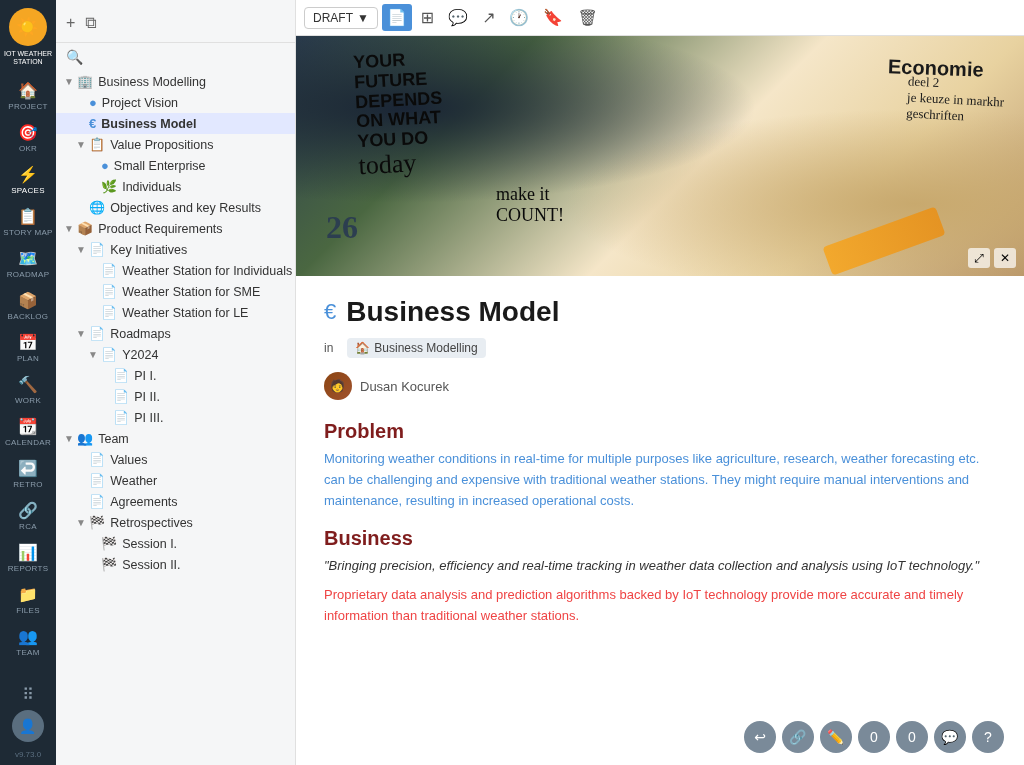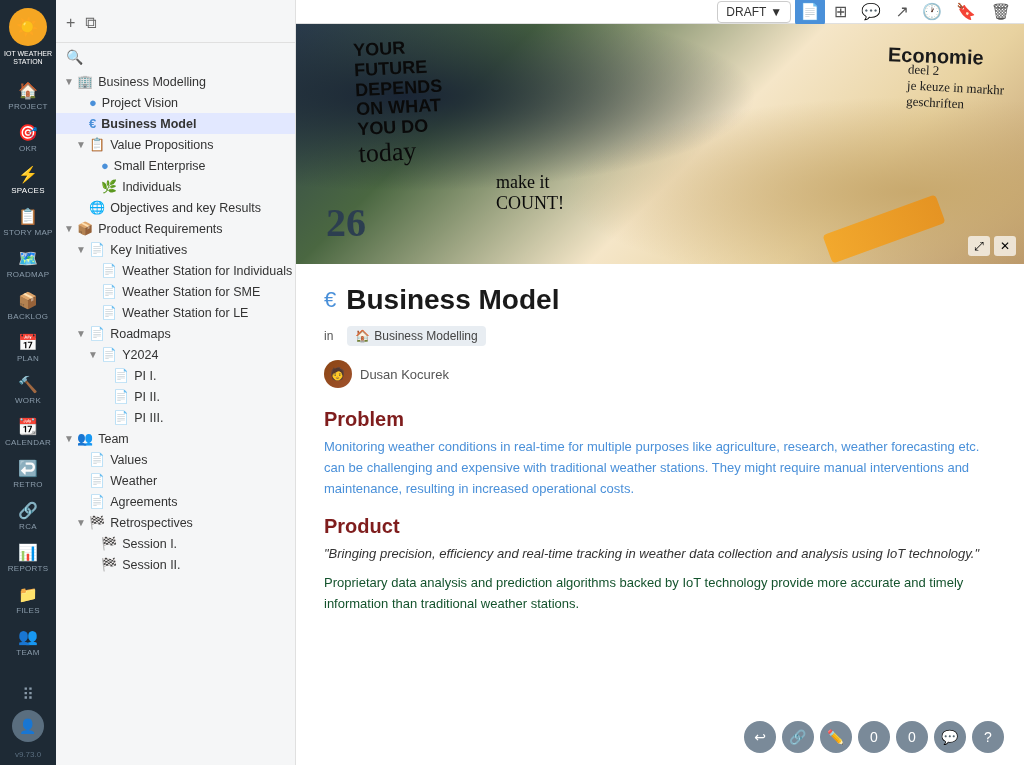--- a/index.html
+++ b/index.html
@@ -116,24 +116,23 @@
     .indent-3 { padding-left: 44px; }
 
     
     .main-content {
       flex: 1;
       display: flex;
       flex-direction: column;
       overflow: hidden;
     }
     .top-toolbar {
-      height: 24px;
-      display: flex;
-      align-items: center;
-      justify-content: flex-end;
+      height: 36px;
+      display: flex;
+      align-items: center;
       padding: 0 8px;
       border-bottom: 1px solid #e0e0e0;
       gap: 4px;
       background: #fff;
     }
     .draft-btn {
       display: flex;
       align-items: center;
       gap: 4px;
       background: #fff;
@@ -255,21 +254,21 @@
       margin-bottom: 6px;
       margin-top: 16px;
     }
     .section-text {
       font-size: 13px;
       color: #4a90d9;
       line-height: 1.6;
       margin-bottom: 8px;
     }
     .section-text.dark {
-      color: #14532d;
+      color: #ef4444;
     }
     .section-text.quote {
       color: #333;
       font-style: italic;
     }
 
     
     .bottom-toolbar {
       position: fixed;
       bottom: 12px;
@@ -334,24 +333,24 @@
       right: 40px;
       color: #1a1a1a;
       font-size: 20px;
       font-weight: 900;
       font-family: Arial Black, sans-serif;
       line-height: 1.2;
       transform: rotate(2deg);
     }
     .number-block {
       position: absolute;
-      bottom: 18px;
+      bottom: 30px;
       left: 30px;
       color: #2c3e50;
-      font-size: 40px;
+      font-size: 32px;
       font-weight: 900;
       font-family: Georgia, serif;
     }
   </style>
 </head>
 <body>
 
 <div class="sidebar-icons">
   <div class="sidebar-logo">☀️</div>
   <div class="sidebar-logo-text">IOT WEATHER STATION</div>
@@ -605,21 +604,21 @@
       </div>
 
       <div class="author-row">
         <div class="author-avatar">🧑</div>
         <span class="author-name">Dusan Kocurek</span>
       </div>
 
       <div id="article-sections">
           <h2 class="section-heading">Problem</h2>
           <p class="section-text">Monitoring weather conditions in real-time for multiple purposes like agriculture, research, weather forecasting etc. can be challenging and expensive with traditional weather stations. They might require manual interventions and maintenance, resulting in increased operational costs.</p>
-          <h2 class="section-heading">Product</h2>
+          <h2 class="section-heading">Business</h2>
           <p class="section-text quote">"Bringing precision, efficiency and real-time tracking in weather data collection and analysis using IoT technology."</p>
           <p class="section-text dark">Proprietary data analysis and prediction algorithms backed by IoT technology provide more accurate and timely information than traditional weather stations.</p>
         </div>
     </div>
   </div>
 </div>
 
 <div class="bottom-toolbar">
   <button class="bottom-btn">↩</button>
   <button class="bottom-btn">🔗</button>

